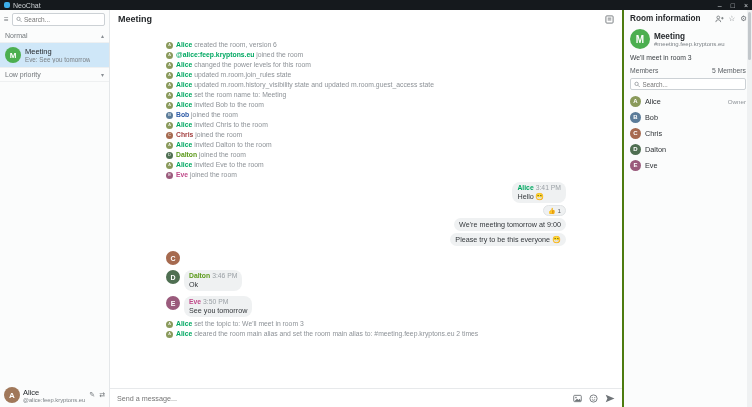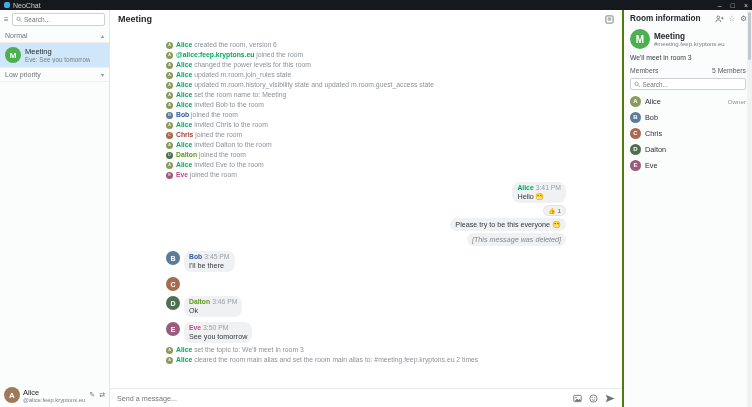--- a/index.html
+++ b/index.html
@@ -227,37 +227,28 @@
               <div class="bubble">
                 <div class="bubble-head"><span class="bname" style="color: rgb(0, 168, 98);">Alice</span><span class="btime">3:41 PM</span></div>
                 <div class="btext">Hello 😁</div>
               </div>
               <span class="reaction">👍 1</span>
             </div>
           </div>
           <div class="msg-row right">
             <div class="msg-col">
               <div class="bubble">
+                <div class="btext">We're meeting tomorrow at 9:00</div>
+              </div>
+            </div>
+          </div>
+          <div class="msg-row right">
+            <div class="msg-col">
+              <div class="bubble">
                 <div class="btext">Please try to be this everyone 😁</div>
-              </div>
-            </div>
-          </div>
-          <div class="msg-row right">
-            <div class="msg-col">
-              <div class="bubble deleted">
-                <div class="btext">[This message was deleted]</div>
-              </div>
-            </div>
-          </div>
-          <div class="msg-row left">
-            <span class="avatar msg-avatar" style="background: rgb(91, 124, 153);">B</span>
-            <div class="msg-col">
-              <div class="bubble">
-                <div class="bubble-head"><span class="bname" style="color: rgb(45, 90, 166);">Bob</span><span class="btime">3:45 PM</span></div>
-                <div class="btext">I'll be there</div>
               </div>
             </div>
           </div>
           <div class="msg-row left">
             <span class="avatar msg-avatar" style="background: rgb(166, 106, 79);">C</span>
           </div>
           <div class="msg-row left">
             <span class="avatar msg-avatar" style="background: rgb(79, 111, 82);">D</span>
             <div class="msg-col">
               <div class="bubble">

